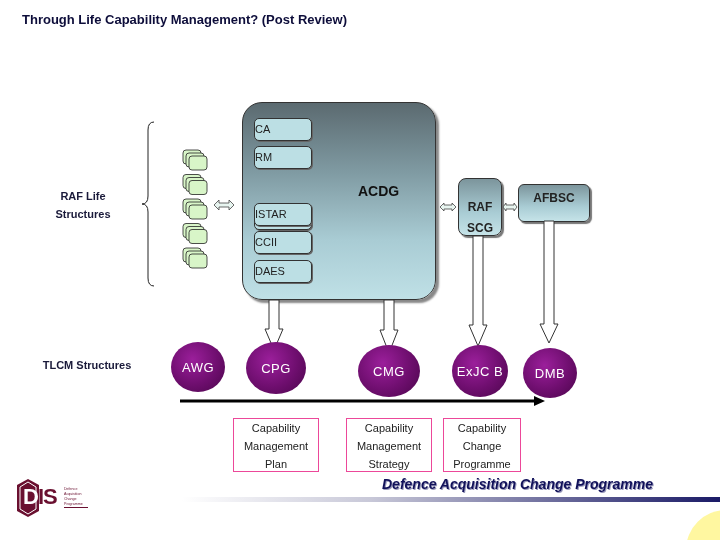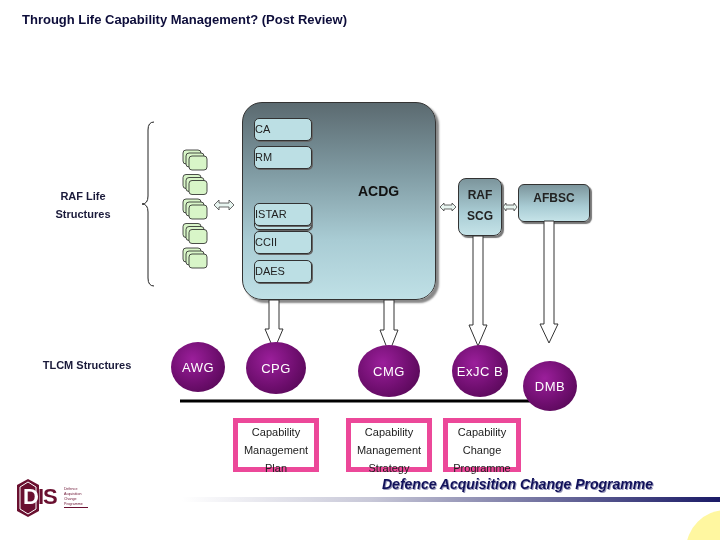--- a/index.html
+++ b/index.html
@@ -11,30 +11,30 @@
   .acdg { left:242px; top:102px; width:192px; height:196px; border-radius:20px;
           background:linear-gradient(180deg,#5b6a70 0%,#7f9aa2 35%,#a9ccd4 70%,#bfe0e6 100%);
           border:1px solid #333; box-shadow:3px 3px 2px #888; }
   .sub { left:254px; width:56px; height:21px; border-radius:5px; background:#bcdfe4;
          border:1px solid #333; box-shadow:1px 1px 0 #666; font-size:11px; color:#222;
          text-align:left; line-height:21px; }
   .acdg-label { left:358px; top:183px; font-size:14px; font-weight:bold; color:#111; }
   .raf-scg { left:458px; top:178px; width:44px; height:58px; border-radius:8px;
              background:linear-gradient(180deg,#7c959c 0%,#a9ccd4 60%,#c5e3e8 100%);
              border:1px solid #333; box-shadow:2px 2px 1px #777; text-align:center;
-             font-size:12px; font-weight:bold; color:#222; line-height:21px; padding-top:6px; box-sizing:border-box; }
+             font-size:12px; font-weight:bold; color:#222; line-height:21px; padding-top:18px; box-sizing:border-box; }
   .afbsc { left:518px; top:184px; width:70px; height:36px; border-radius:6px;
            background:linear-gradient(180deg,#7c959c 0%,#a9ccd4 60%,#c5e3e8 100%);
            border:1px solid #333; box-shadow:2px 2px 1px #777; text-align:center;
            font-size:12px; font-weight:bold; color:#222; line-height:26px; }
   .ellipse { width:54px; height:50px; border-radius:50%;
              background:radial-gradient(circle at 40% 35%, #9b1f9b 0%, #6e0e6e 55%, #4a054a 100%);
              color:#fff; font-size:13px; display:flex; align-items:center; justify-content:center;
              text-align:right; letter-spacing:0.5px; }
-  .doc { width:80px; height:54px; border:5px solid #ec4899; background:#fff; font-size:11px;
+  .doc { width:80px; height:54px; border:1px solid #ec4899; background:#fff; font-size:11px;
          color:#222; text-align:center; line-height:18px; box-sizing:border-box; padding-top:0px; }
   .footer-bar { left:182px; top:497px; width:538px; height:5px;
                 background:linear-gradient(90deg,#ffffff 0%,#c8c8d8 35%,#1a1a66 100%); }
   .footer-text { left:382px; top:476px; font-size:14px; font-weight:bold; font-style:italic;
                  color:#11115a; text-shadow:1px 1px 0 #9999bb; }
   .sun { left:686px; top:510px; width:80px; height:80px; border-radius:50%; background:#fff7a0; }
 </style>
 </head>
 <body>
 
@@ -119,21 +119,21 @@
   <g>
     <line x1="180" y1="401" x2="536" y2="401" stroke="#000" stroke-width="3"></line>
     <path d="M534,396 L545,401 L534,406 Z" fill="#000"></path>
   </g>
 </svg>
 
 <div class="abs ellipse" style="left:171px; top:342px;">AWG</div>
 <div class="abs ellipse" style="left:246px; top:342px; width:60px; height:52px;">CPG</div>
 <div class="abs ellipse" style="left:358px; top:345px; width:62px; height:52px;">CMG</div>
 <div class="abs ellipse" style="left:452px; top:345px; width:56px; height:52px;">ExJC B</div>
-<div class="abs ellipse" style="left:523px; top:361px;">DMB</div>
+<div class="abs ellipse" style="left:523px; top:348px;">DMB</div>
 
 <div class="abs doc" style="left:233px; top:418px; width:86px;">
   <div>Capability</div>
   <div>Management</div>
   <div>Plan</div>
 </div>
 <div class="abs doc" style="left:346px; top:418px; width:86px;">
   <div>Capability</div>
   <div>Management</div>
   <div>Strategy</div>

